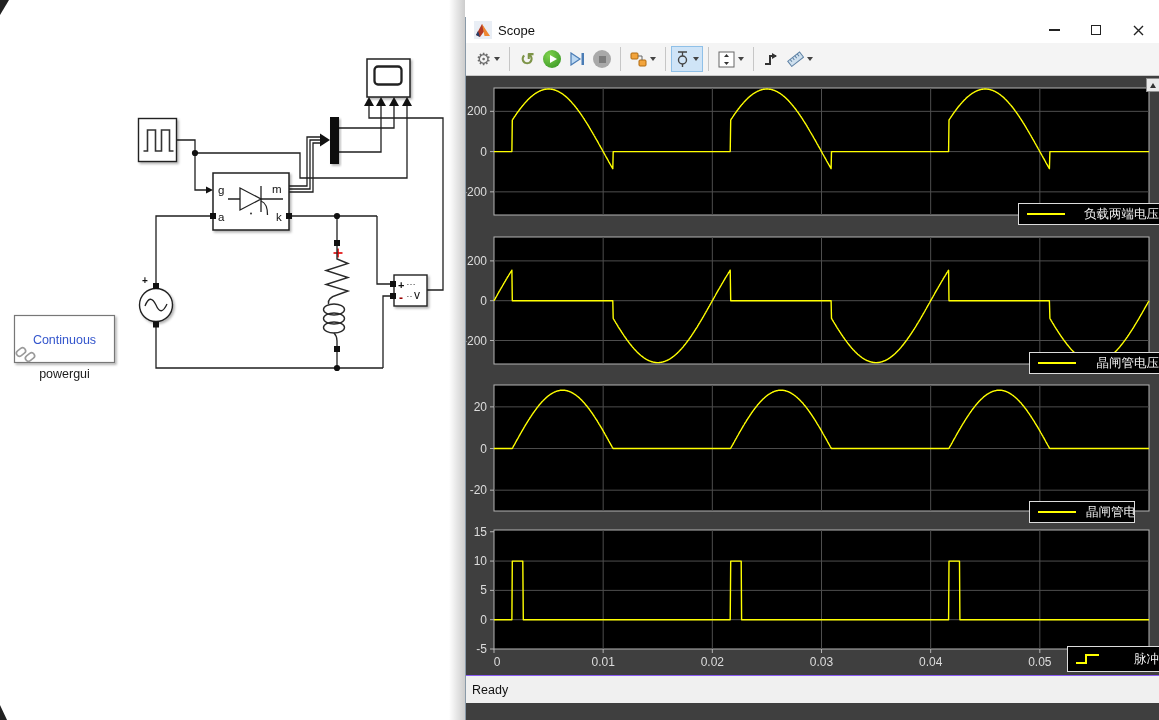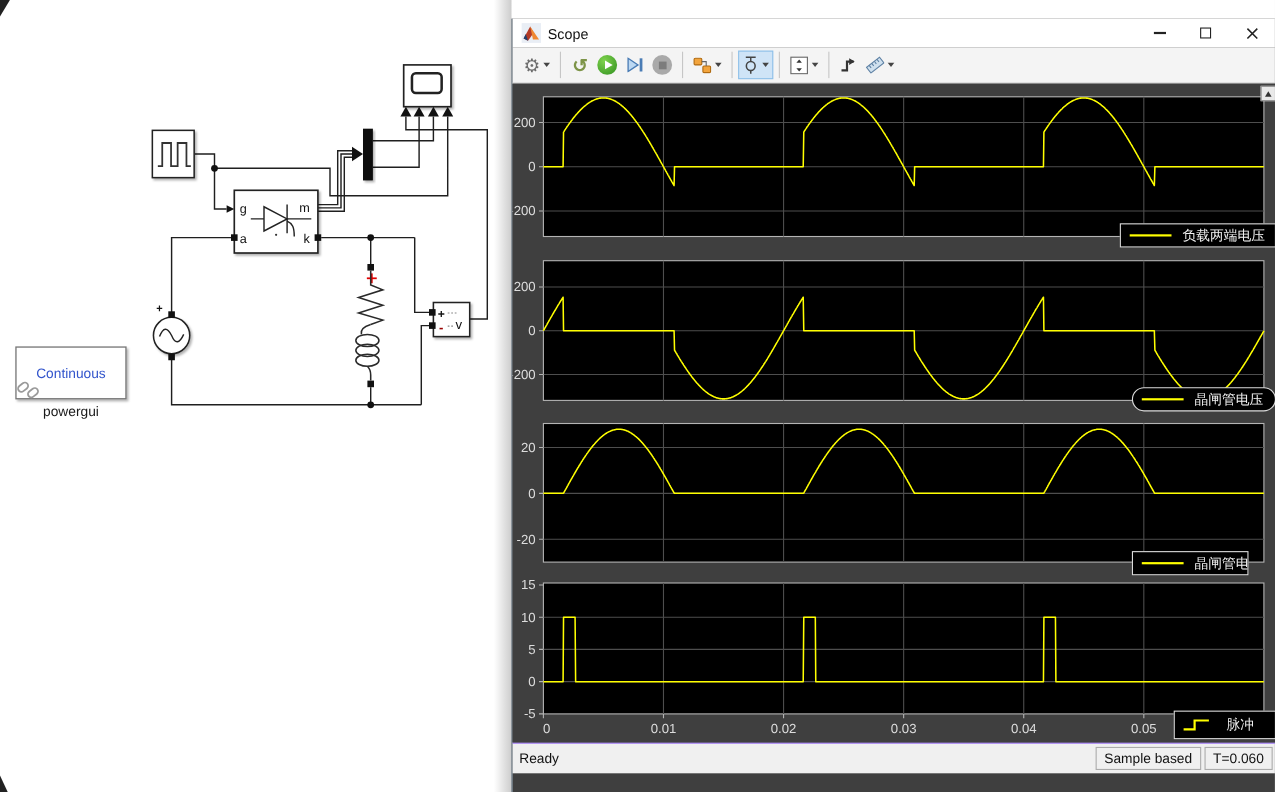--- a/index.html
+++ b/index.html
@@ -33,21 +33,21 @@
   .caret { width:0; height:0; border-left:3.5px solid transparent; border-right:3.5px solid transparent; border-top:4px solid #444; margin-left:3px; }
   .gear { font-size:17px; color:#6d6d6d; line-height:1; }
   .stepback { font-size:17px; color:#7d9448; font-weight:bold; line-height:1; }
   .run-circle { width:18px; height:18px; border-radius:50%; background:radial-gradient(circle at 35% 30%, #7fd24d, #2f8f1f); display:flex; align-items:center; justify-content:center; }
   .run-tri { width:0; height:0; border-left:7px solid #fff; border-top:4.5px solid transparent; border-bottom:4.5px solid transparent; margin-left:2px; }
   .stop-circle { width:18px; height:18px; border-radius:50%; background:#a9a9a9; display:flex; align-items:center; justify-content:center; }
   .stop-sq { width:7px; height:7px; background:#7c7c7c; }
 
   .plot-region { position:relative; width:694px; height:599px; background:#3f3f3f; }
   .legend { position:absolute; background:#000; border:1px solid #dcdcdc; color:#f2f2f2;
-            display:flex; align-items:center; font-size:12.5px; white-space:nowrap; overflow:hidden; }
+            display:flex; align-items:center; font-size:12.5px; white-space:nowrap; overflow:hidden;justify-content:space-between; }
   .legend-line { width:38px; height:0; border-top:2px solid #ffff00; margin:0 10px 0 8px; flex:none; }
   .expand-btn { position:absolute; right:0; top:2px; width:14px; height:14px; background:#e9e9e9;
                 border:1px solid #8f8f8f; display:flex; align-items:center; justify-content:center; }
   .expand-glyph { width:0; height:0; border-left:3.5px solid transparent; border-right:3.5px solid transparent; border-bottom:5px solid #333; }
 
   .statusbar { height:28px; background:#f0f0f0; border-top:1px solid #8b5cf6; display:flex; align-items:center; font-size:12.5px; color:#111; }
   .status-left { padding-left:6px; }
   .status-right { margin-left:auto; display:flex; align-items:center; height:100%; padding:3px 2px; }
   .status-cell { border:1px solid #ababab; height:21px; display:flex; align-items:center; padding:0 7px; margin-left:3px; background:#f0f0f0; }
 </style>
@@ -357,44 +357,36 @@
           <text x="355.5" y="590" text-anchor="middle" font-size="12" fill="#dcdcdc" font-family="&quot;Liberation Sans&quot;, sans-serif">0.03</text>
           <line x1="464.66666666666674" y1="573" x2="464.66666666666674" y2="577" stroke="#b4b4b4"></line>
           <text x="464.66666666666674" y="590" text-anchor="middle" font-size="12" fill="#dcdcdc" font-family="&quot;Liberation Sans&quot;, sans-serif">0.04</text>
           <line x1="573.8333333333334" y1="573" x2="573.8333333333334" y2="577" stroke="#b4b4b4"></line>
           <text x="573.8333333333334" y="590" text-anchor="middle" font-size="12" fill="#dcdcdc" font-family="&quot;Liberation Sans&quot;, sans-serif">0.05</text>
         </svg>
       <div class="legend" style="left:552px; top:127px; width:142px; height:22px;">
         <div class="legend-line"></div>
         <span>负载两端电压</span>
       </div>
-      <div class="legend" style="left:563px; top:276px; width:131px; height:22px;border-radius:11px;">
+      <div class="legend" style="left:563px; top:276px; width:131px; height:22px;">
         <div class="legend-line"></div>
         <span>晶闸管电压</span>
       </div>
       <div class="legend" style="left:563px; top:425px; width:106px; height:22px;">
         <div class="legend-line"></div>
         <span>晶闸管电流</span>
       </div>
       <div class="legend" style="left:601px; top:570px; width:93px; height:26px;">
         <svg width="30" height="14" viewBox="0 0 30 14" style="margin:0 10px 0 7px; flex:none;">
           <path d="M1,11 H11 V3 H24" fill="none" stroke="#ffff00" stroke-width="2"></path>
         </svg>
         <span>脉冲</span>
       </div>
       <div class="expand-btn">
           <div class="expand-glyph"></div>
         </div>
     </div>
 
     <div class="statusbar">
       <span class="status-left">Ready</span>
-      <div class="status-right">
-        <div class="status-cell">
-            <span>Sample based</span>
-          </div>
-        <div class="status-cell">
-            <span>T=0.060</span>
-          </div>
-      </div>
     </div>
   </div>
 </div>
 
 </body></html>

